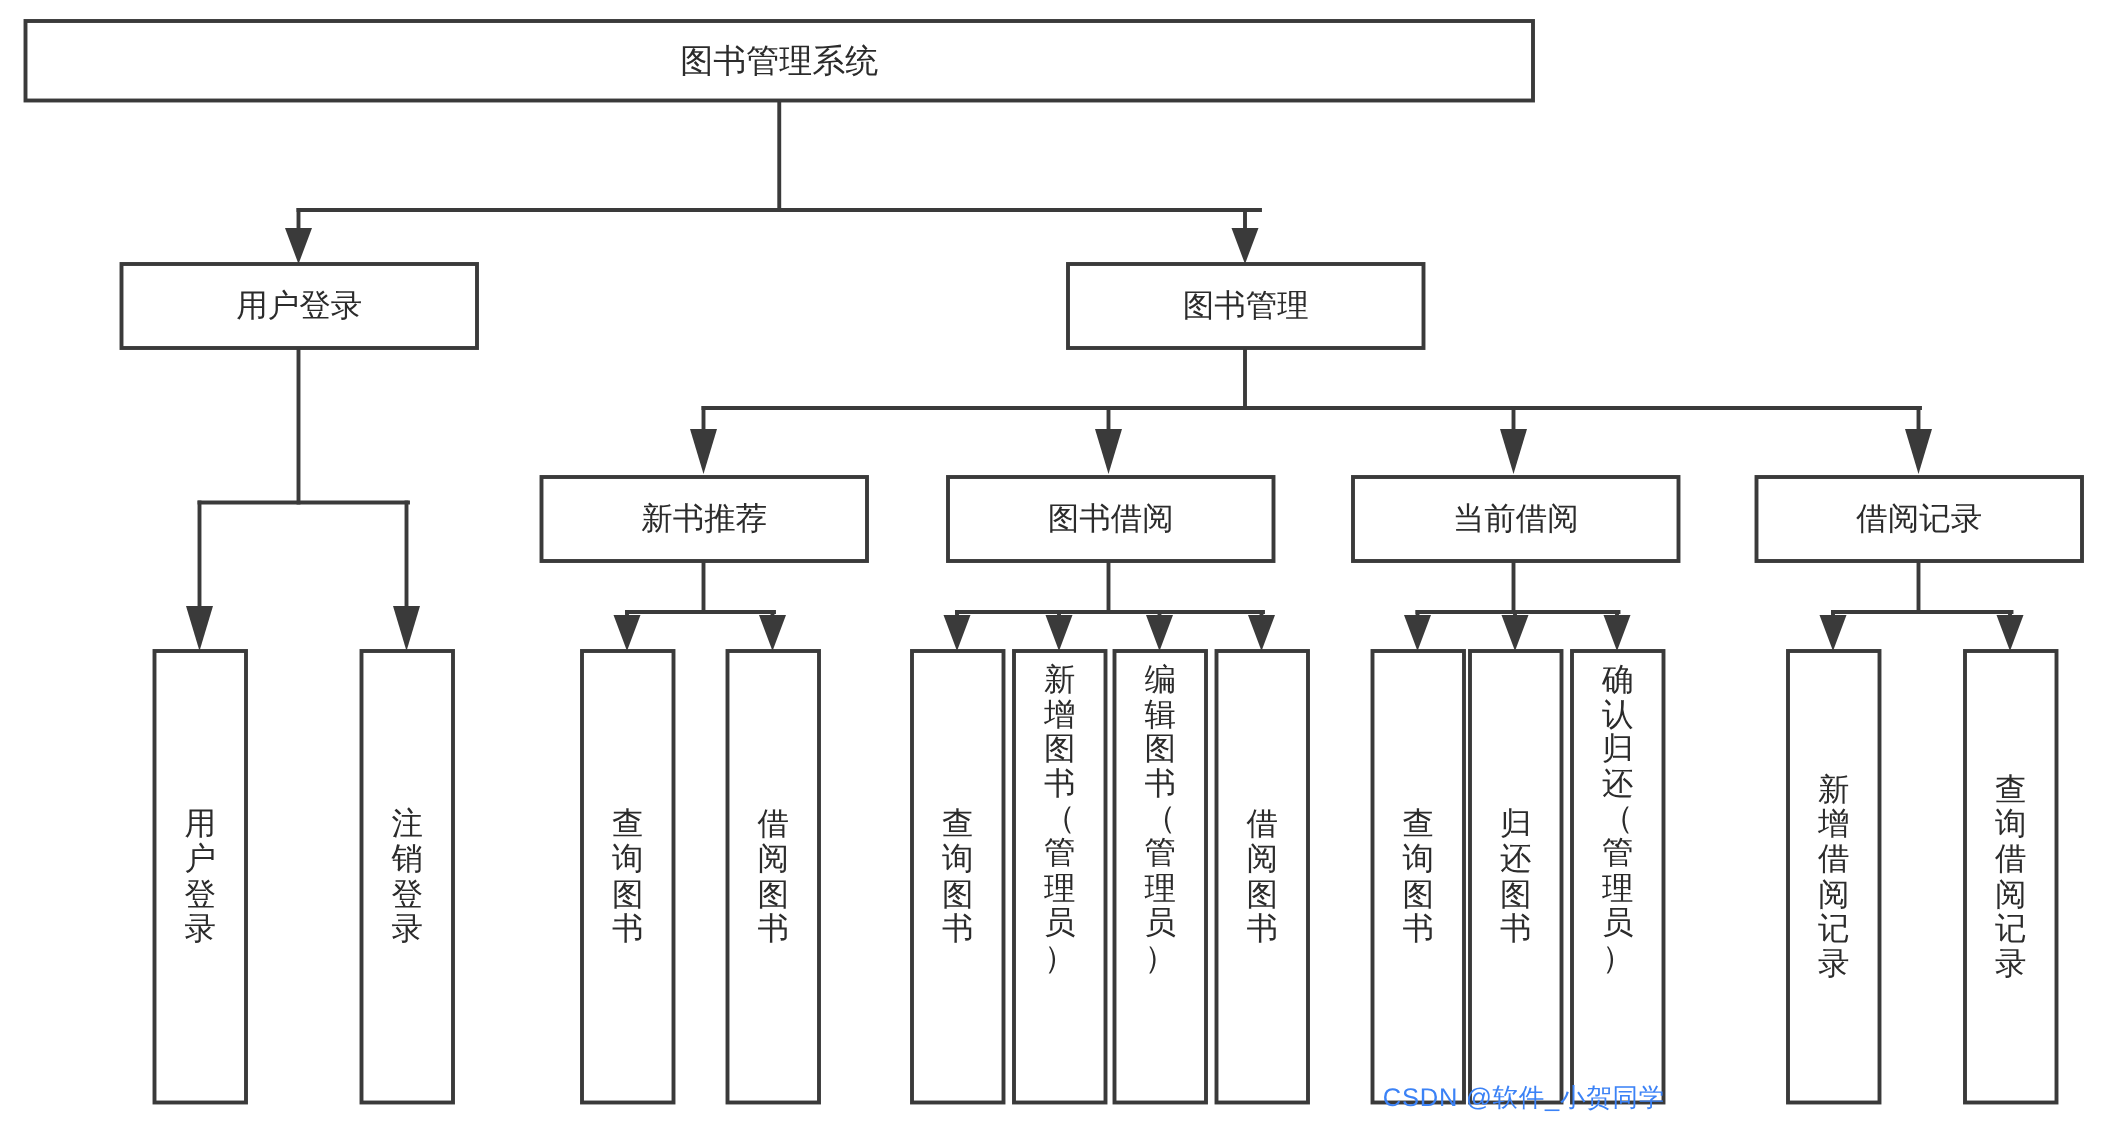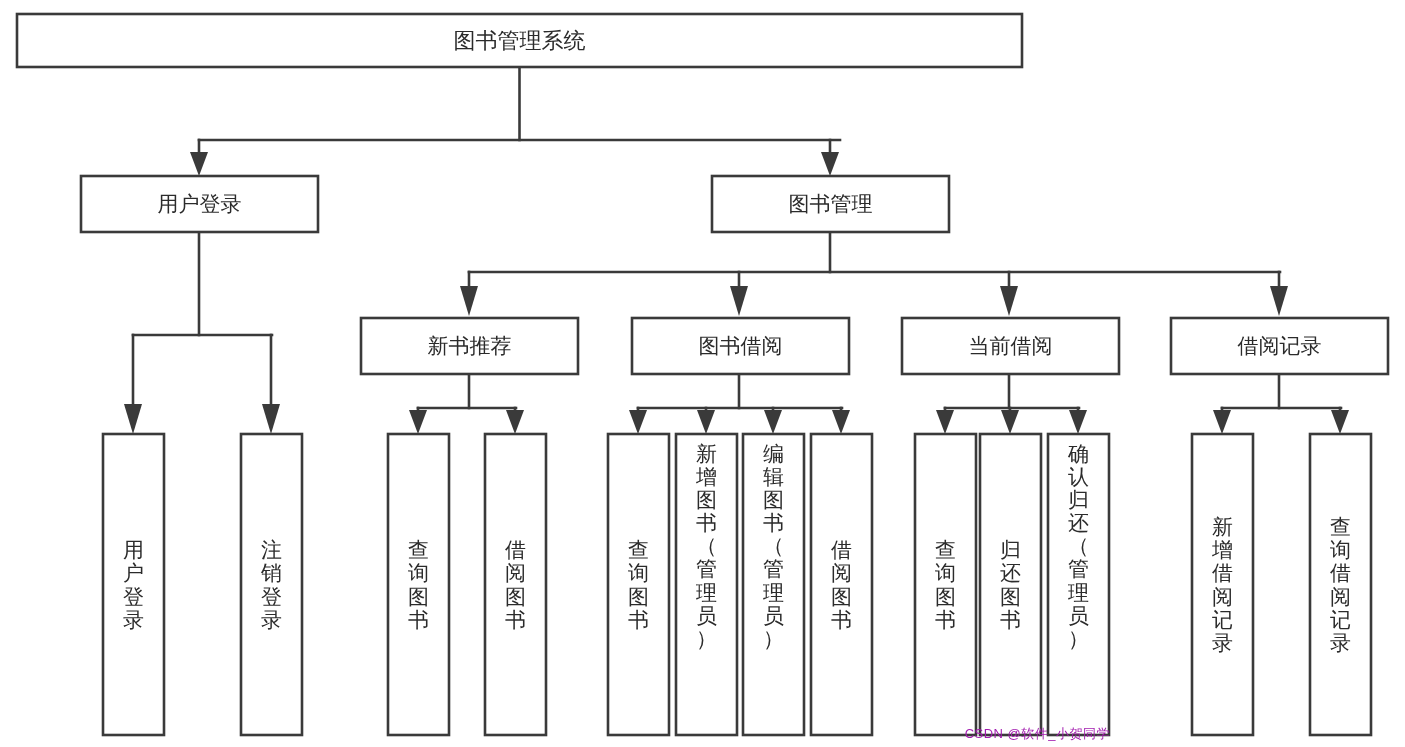--- a/index.html
+++ b/index.html
@@ -71,22 +71,22 @@
     white-space: pre;
   }
   .leaf-label span {
     display: block;
   }
   .watermark {
     position: absolute;
     right: 6px;
     bottom: 4px;
     font-family: "Liberation Sans", "DejaVu Sans", sans-serif;
-    font-size: 13px;
-    color: #a21caf;
+    font-size: 17px;
+    color: #3b82f6;
     letter-spacing: 0.5px;
     white-space: nowrap;
   }
 </style>
 </head>
 <body>
 
 <div id="diagram-root">
 
   <svg class="diagram-svg" viewBox="0 0 1405 747">

